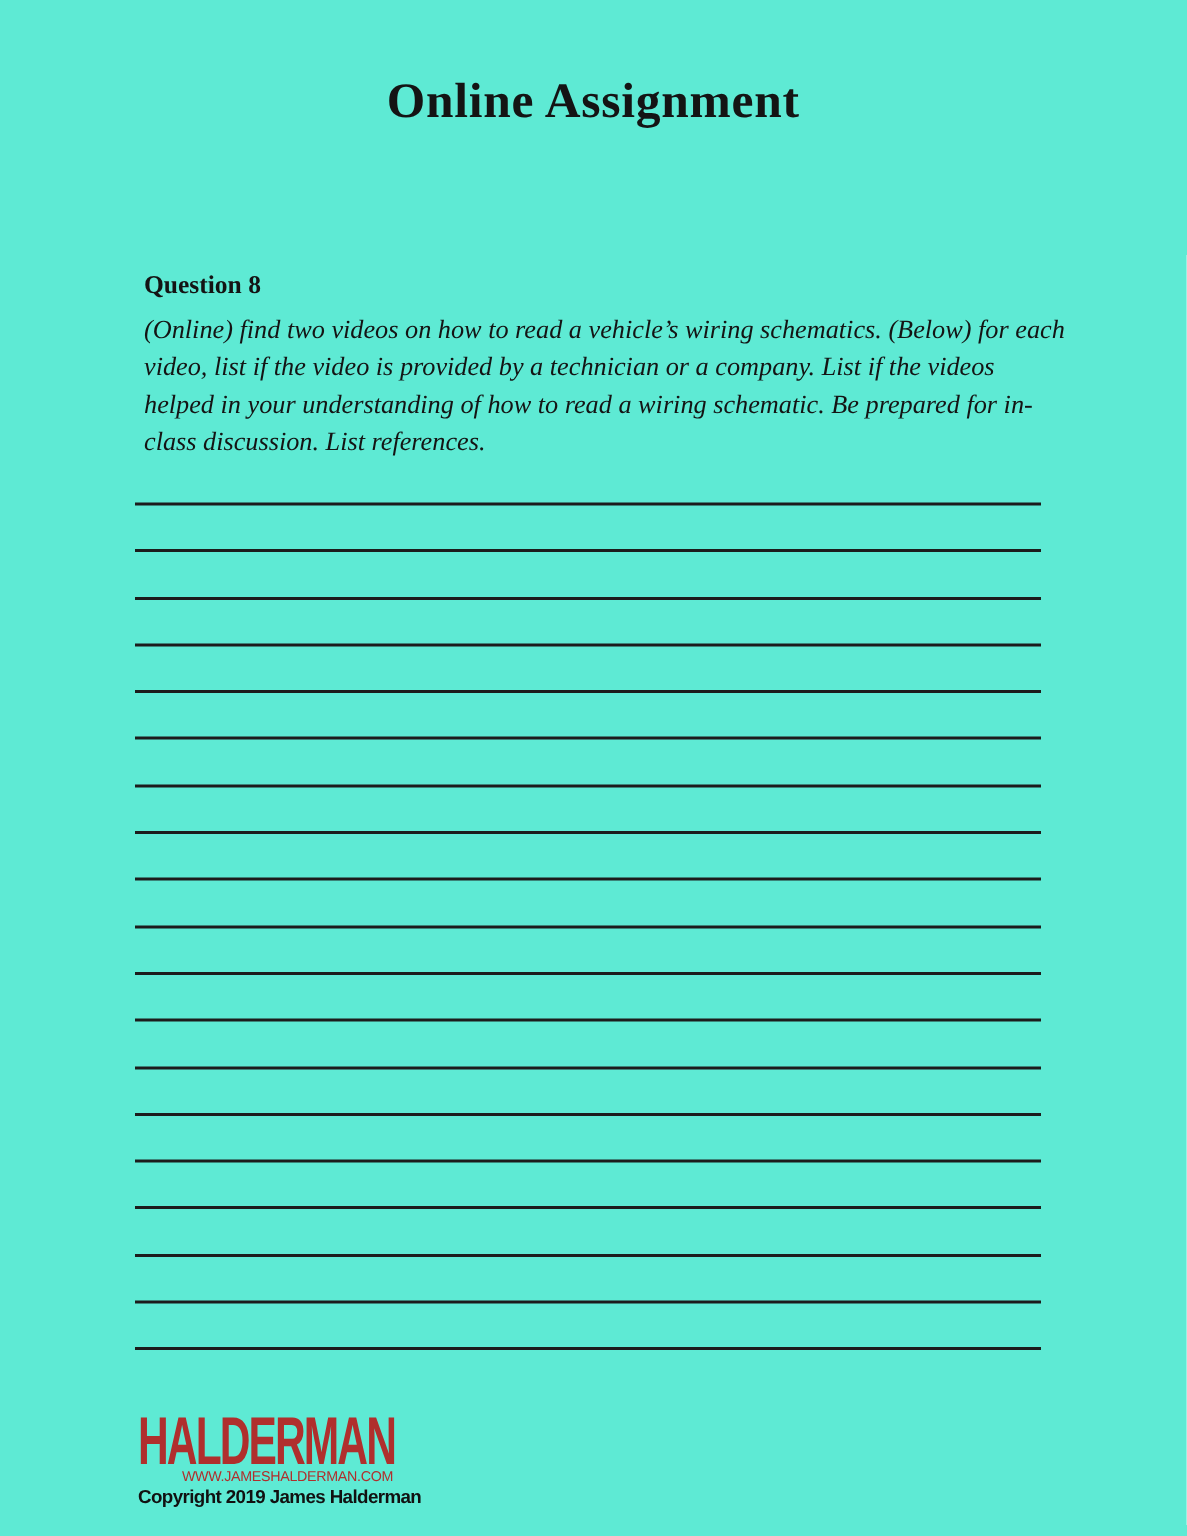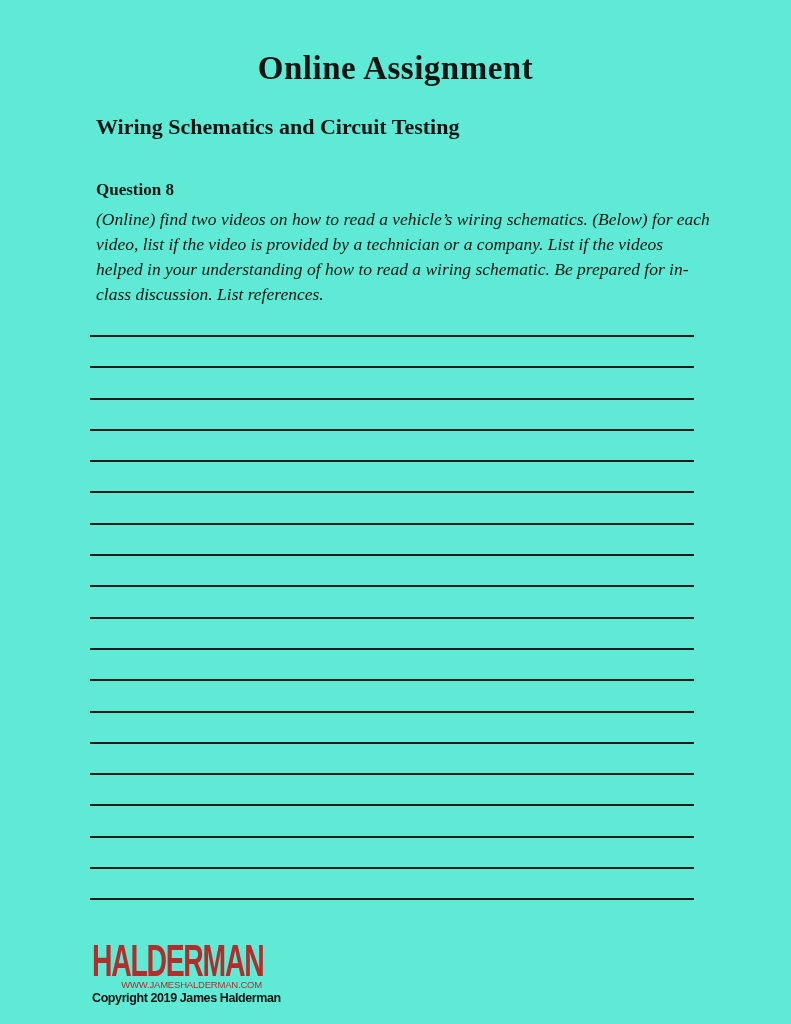--- a/index.html
+++ b/index.html
@@ -98,21 +98,20 @@
   }
 </style>
 </head>
 <body>
 
 <div class="page">
 
   <div class="doc-title">Online Assignment</div>
 
   <div class="chapter-block">
-    <div>Wiring Schematics and Circuit Testing</div>
   </div>
 
   <div class="question-label">Question 8</div>
 
   <div class="question-text">(Online) find two videos on how to read a vehicle’s wiring schematics. (Below) for each video, list if the video is provided by a technician or a company. List if the videos helped in your understanding of how to read a wiring schematic. Be prepared for in-class discussion. List references.</div>
 
   <div class="answer-lines">
       <div class="answer-line" style="border-top-color: rgb(28, 28, 28);"></div>
       <div class="answer-line" style="border-top-color: rgb(28, 28, 28);"></div>
       <div class="answer-line" style="border-top-color: rgb(28, 28, 28);"></div>

